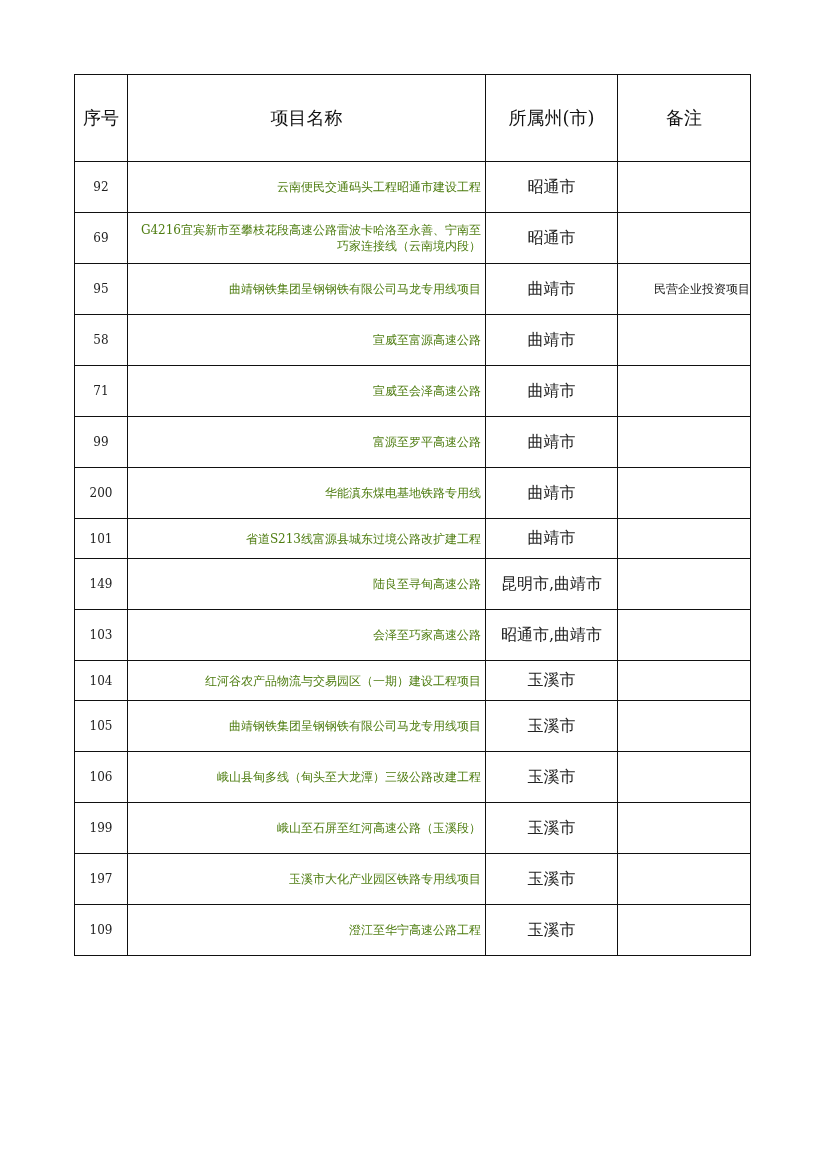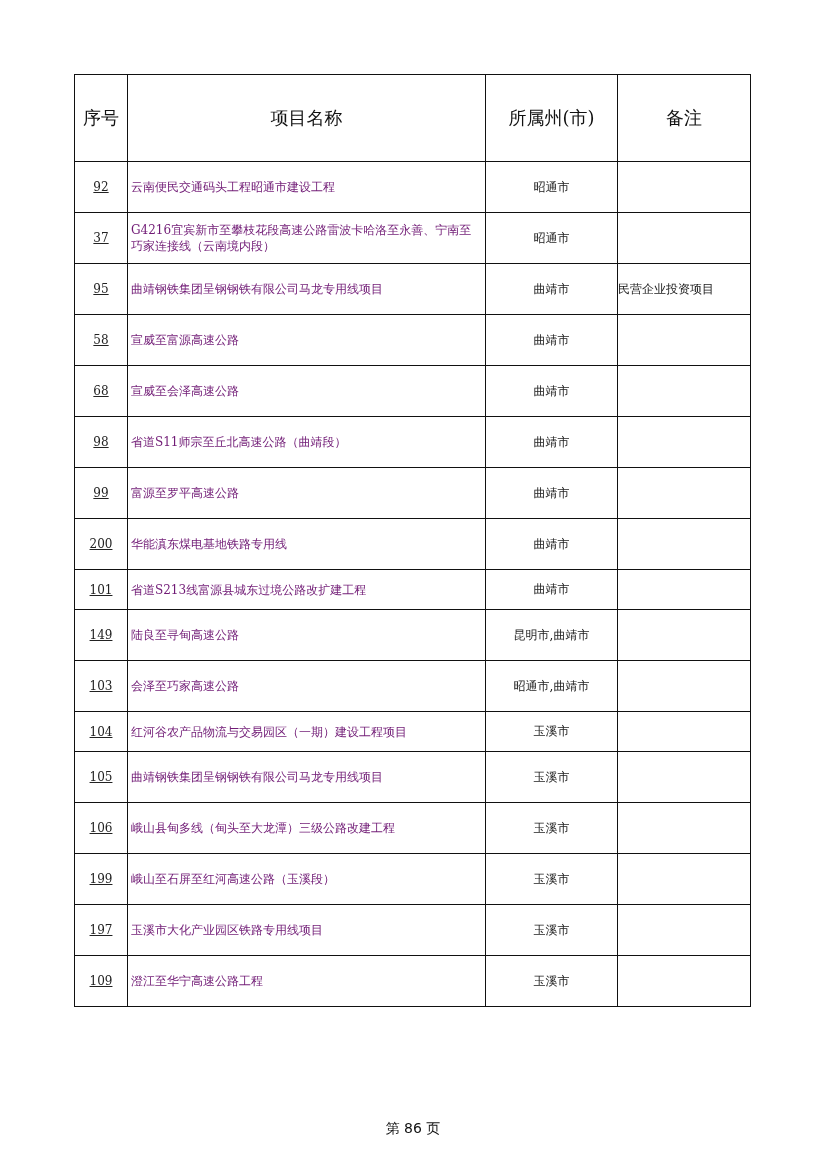--- a/index.html
+++ b/index.html
@@ -44,37 +44,36 @@
       font-weight: normal;
       font-size: 18px;
       height: 86px;
       text-align: center;
       color: #111;
     }
     td.seq {
       text-align: center;
       font-size: 12px;
       color: #222;
-      text-decoration: underline;
     }
     td.name {
-      text-align: left;
+      text-align: right;
       font-size: 12px;
       padding-left: 3px !important;
       padding-right: 4px !important;
       line-height: 16px;
-      color: #701a75;
+      color: #4d7c0f;
     }
     td.city {
       text-align: center;
-      font-size: 12px;
+      font-size: 16px;
       color: #222;
     }
     td.note {
-      text-align: left;
+      text-align: right;
       font-size: 12px;
       color: #1a1a1a;
     }
     tr.r52 td { height: 50px; }
     tr.r41 td { height: 39px; }
 
     .footer {
       position: absolute;
       left: 0;
       width: 826px;
@@ -105,46 +104,40 @@
       </tr>
     </thead>
     <tbody>
       <tr class="r52">
         <td class="seq">92</td>
         <td class="name">云南便民交通码头工程昭通市建设工程</td>
         <td class="city">昭通市</td>
         <td class="note"></td>
       </tr>
       <tr class="r52">
-        <td class="seq">37</td>
+        <td class="seq">69</td>
         <td class="name">G4216宜宾新市至攀枝花段高速公路雷波卡哈洛至永善、宁南至巧家连接线（云南境内段）</td>
         <td class="city">昭通市</td>
         <td class="note"></td>
       </tr>
       <tr class="r52">
         <td class="seq">95</td>
         <td class="name">曲靖钢铁集团呈钢钢铁有限公司马龙专用线项目</td>
         <td class="city">曲靖市</td>
         <td class="note">民营企业投资项目</td>
       </tr>
       <tr class="r52">
         <td class="seq">58</td>
         <td class="name">宣威至富源高速公路</td>
         <td class="city">曲靖市</td>
         <td class="note"></td>
       </tr>
       <tr class="r52">
-        <td class="seq">68</td>
+        <td class="seq">71</td>
         <td class="name">宣威至会泽高速公路</td>
-        <td class="city">曲靖市</td>
-        <td class="note"></td>
-      </tr>
-      <tr class="r52">
-        <td class="seq">98</td>
-        <td class="name">省道S11师宗至丘北高速公路（曲靖段）</td>
         <td class="city">曲靖市</td>
         <td class="note"></td>
       </tr>
       <tr class="r52">
         <td class="seq">99</td>
         <td class="name">富源至罗平高速公路</td>
         <td class="city">曲靖市</td>
         <td class="note"></td>
       </tr>
       <tr class="r52">
@@ -203,14 +196,13 @@
       </tr>
       <tr class="r52">
         <td class="seq">109</td>
         <td class="name">澄江至华宁高速公路工程</td>
         <td class="city">玉溪市</td>
         <td class="note"></td>
       </tr>
     </tbody>
   </table>
 
-  <div class="footer">第 86 页</div>
 </div>
 
 </body></html>

